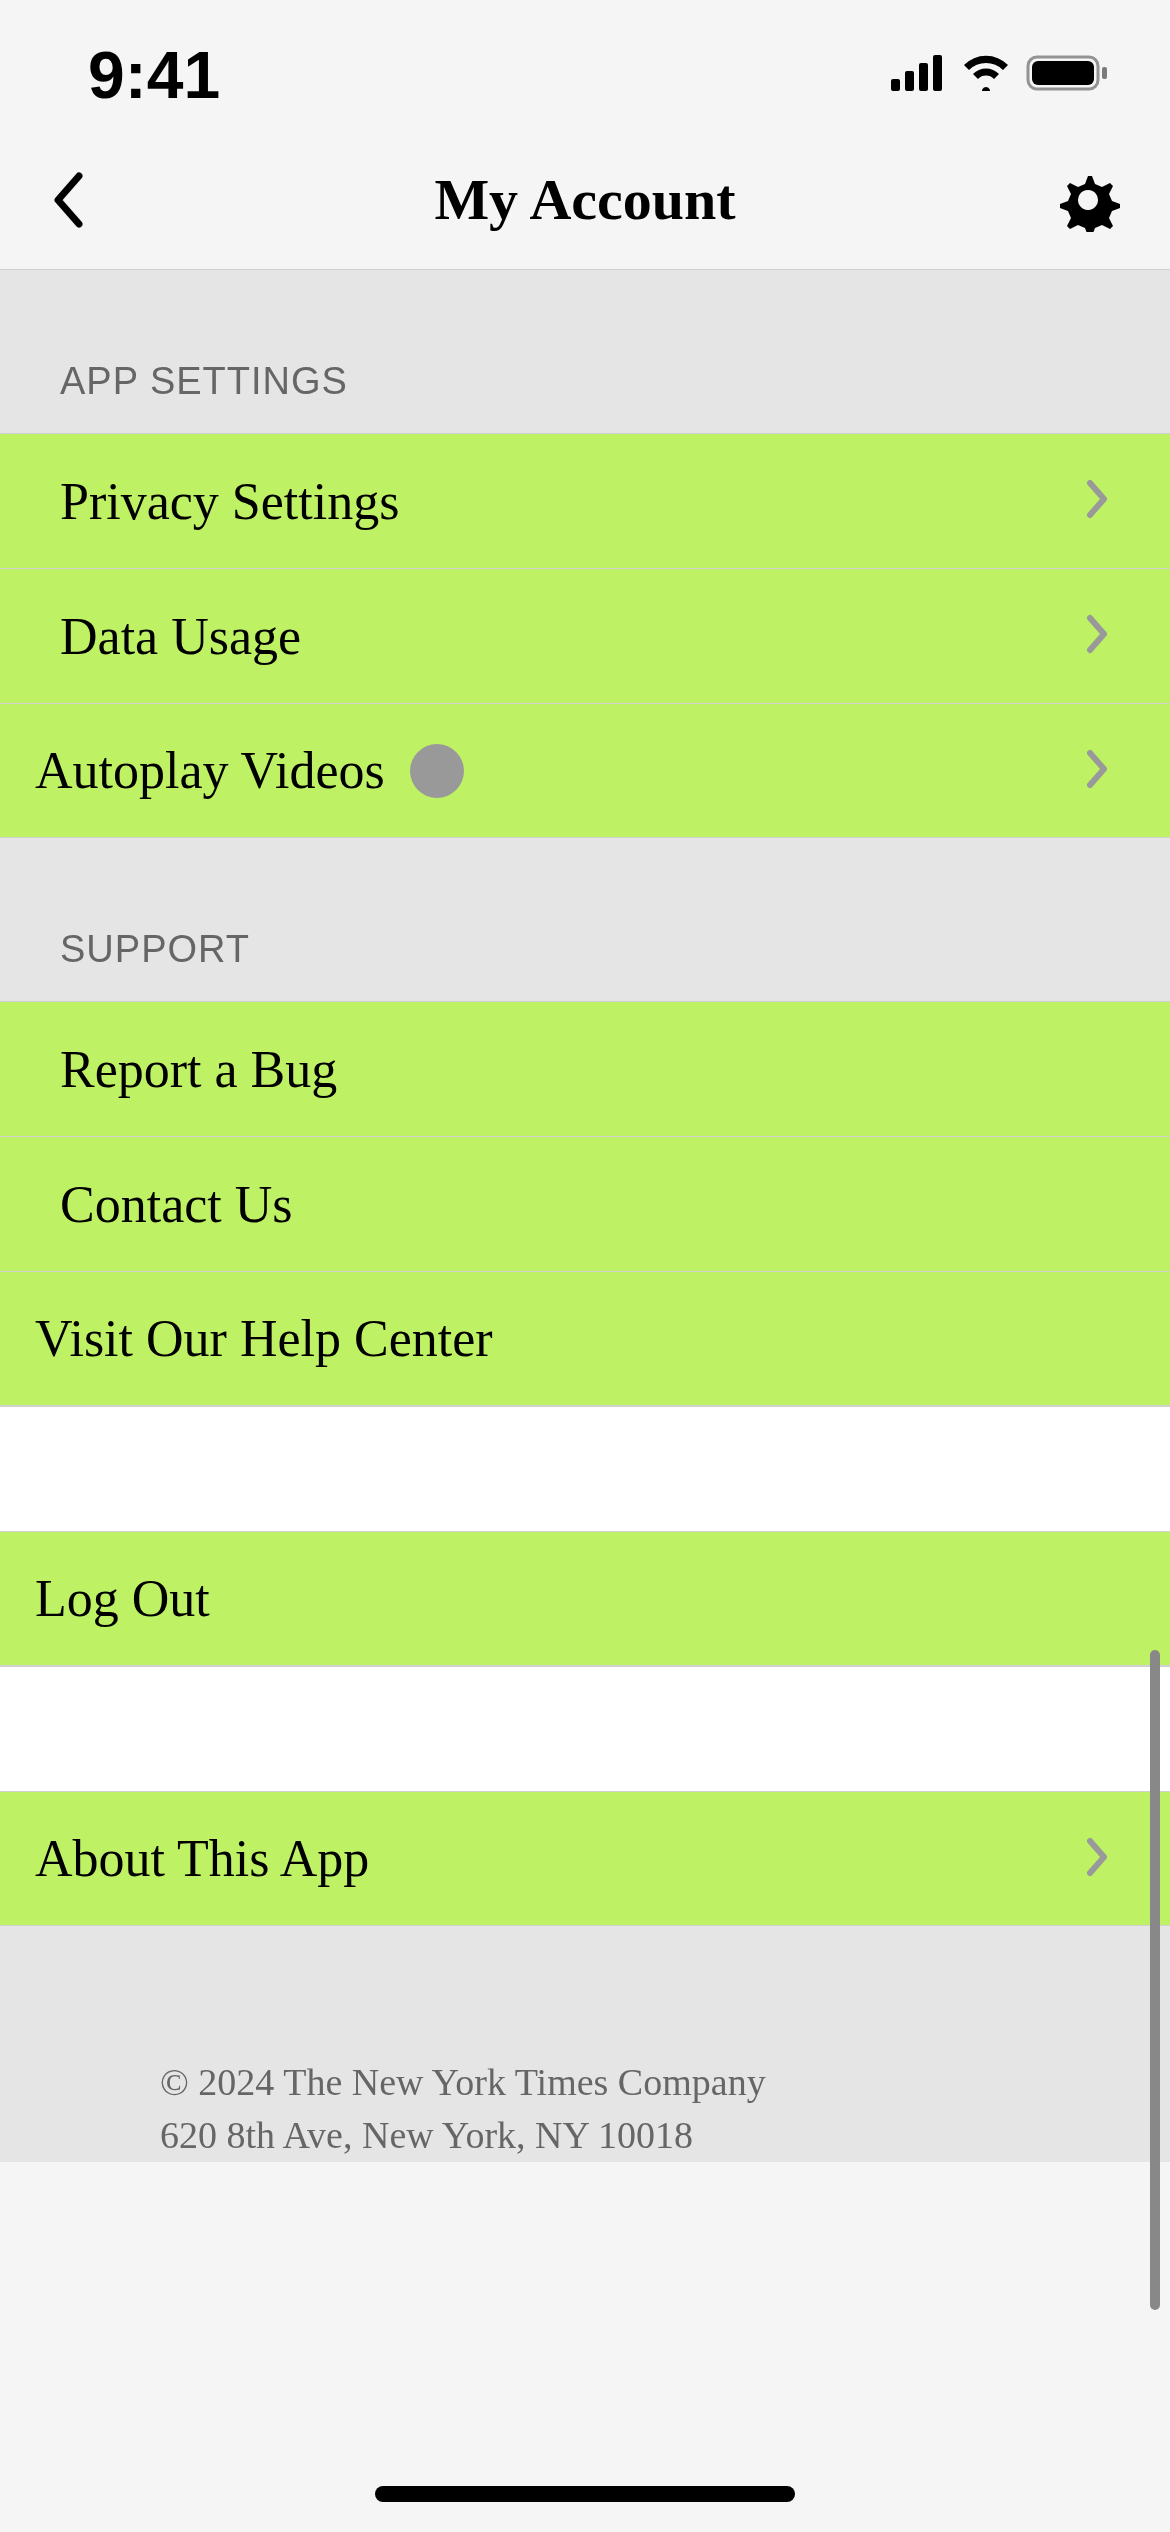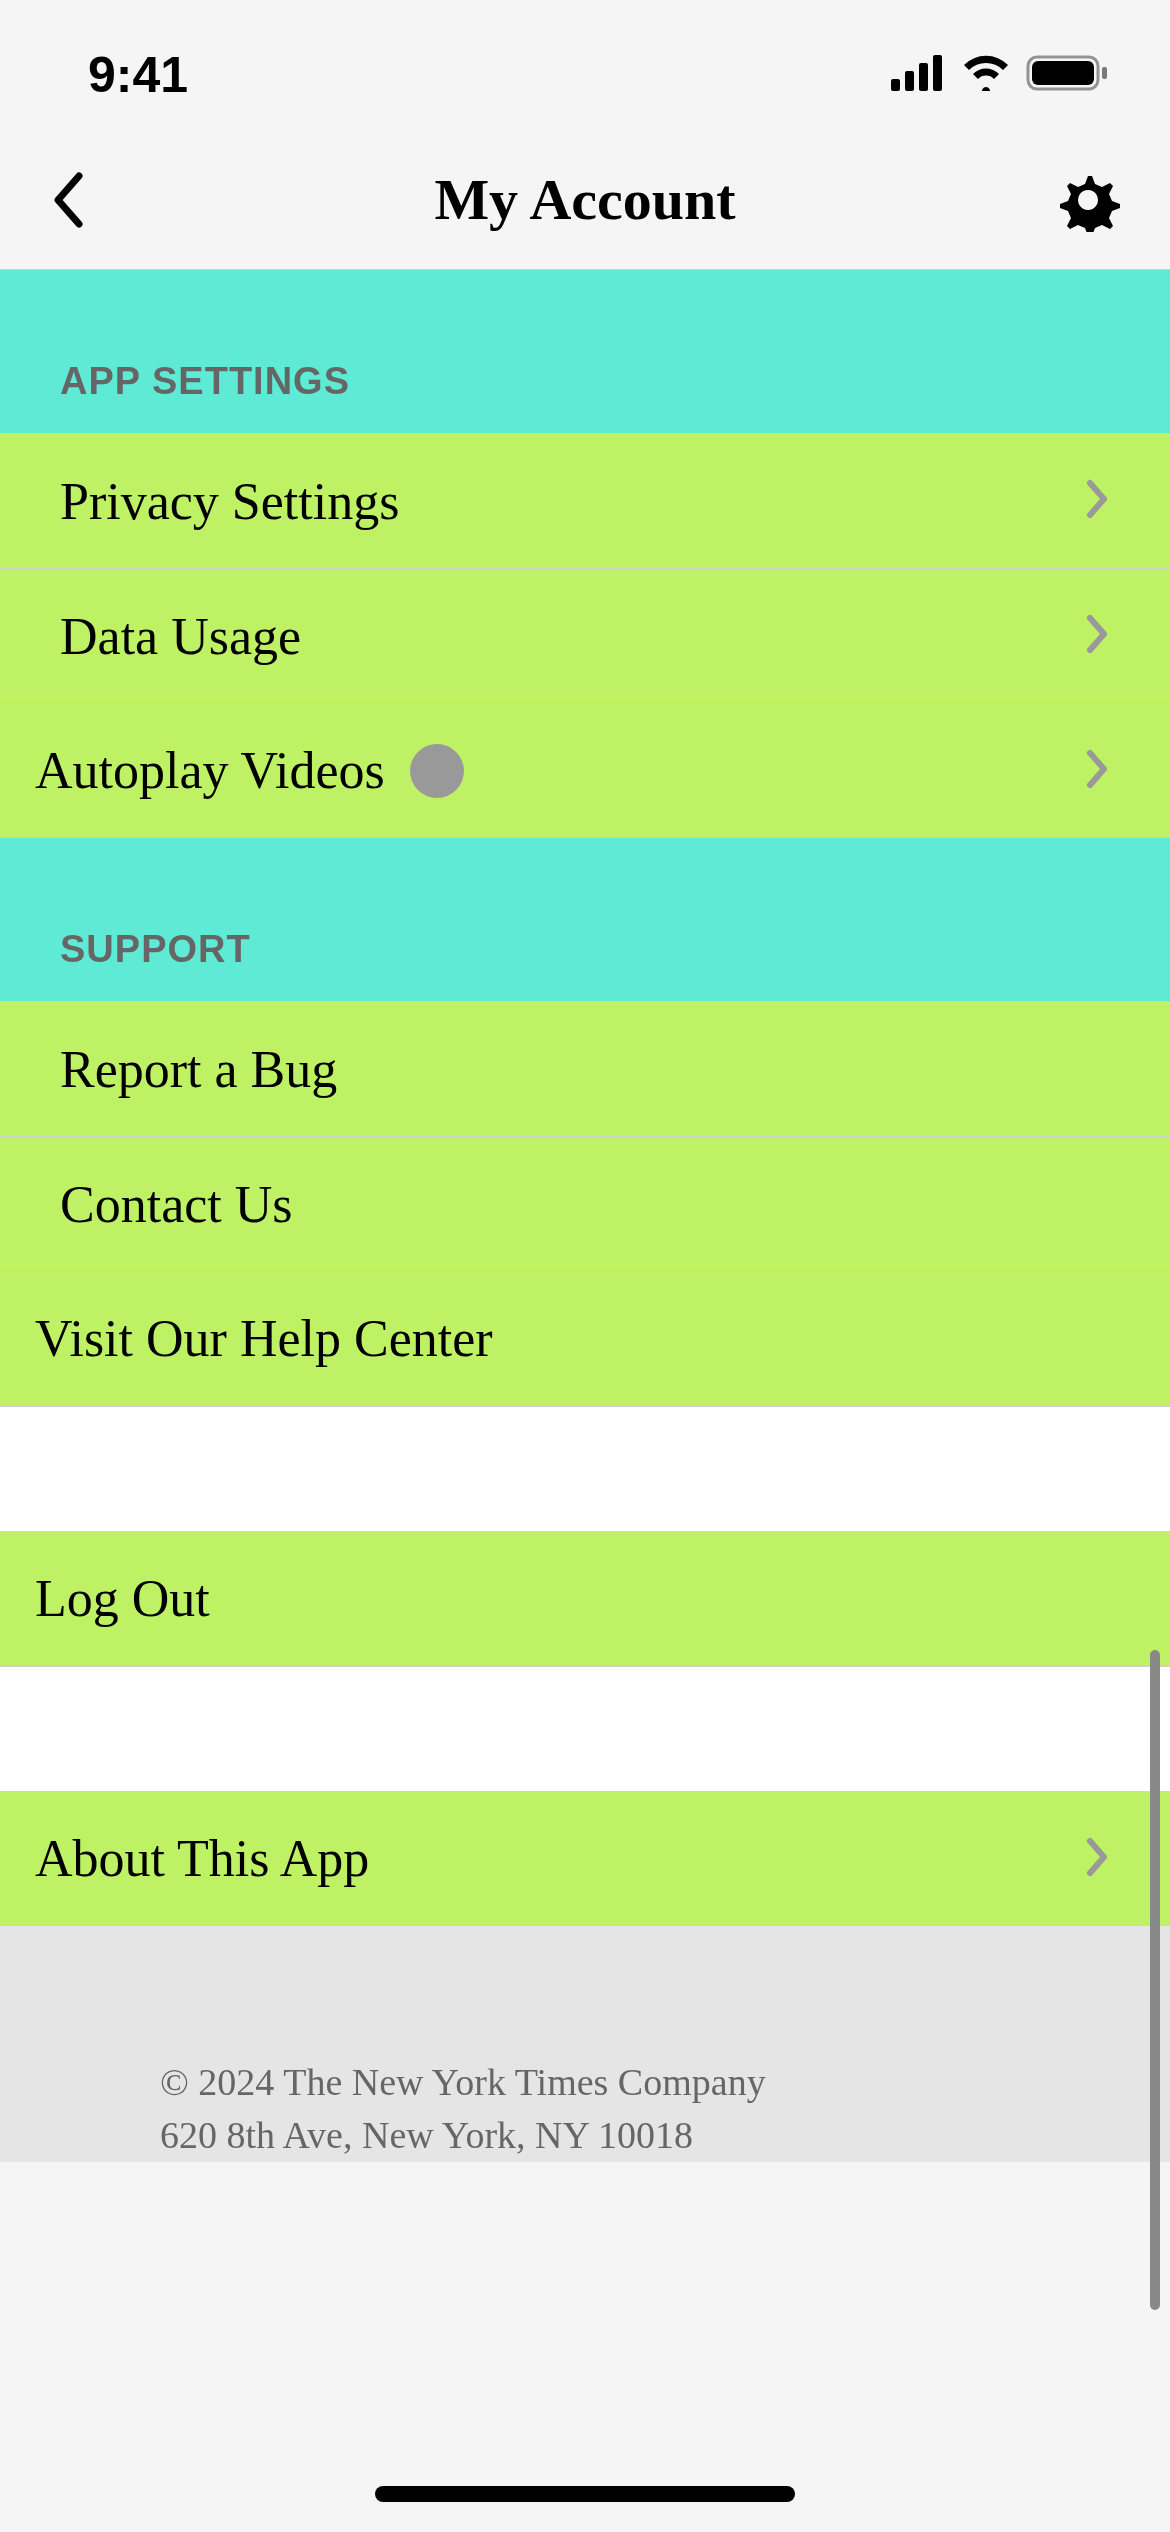--- a/index.html
+++ b/index.html
@@ -18,21 +18,21 @@
     }
     .status-bar {
       display: flex;
       justify-content: space-between;
       align-items: center;
       padding: 35px 60px 15px 88px;
       height: 130px;
     }
     .status-time {
       font-family: -apple-system, 'SF Pro Text', sans-serif;
-      font-size: 50px;
+      font-size: 66px;
       font-weight: 600;
       color: #000;
     }
     .status-icons {
       display: flex;
       align-items: center;
       gap: 15px;
     }
     .nav-bar {
       display: flex;
@@ -64,25 +64,25 @@
       display: flex;
       align-items: center;
       justify-content: flex-end;
     }
     .content {
       background: #fff;
     }
     .section-header {
       font-family: -apple-system, 'SF Pro Text', sans-serif;
       font-size: 38px;
-      font-weight: 700;
+      font-weight: 400;
       color: #666;
       letter-spacing: 1px;
       padding: 90px 60px 30px 60px;
-      background: #5eead4;
+      background: #e5e5e5;
     }
     .row {
       display: flex;
       align-items: center;
       justify-content: space-between;
       padding: 0 60px;
       height: 135px;
       background: #bef264;
       border-top: 1px solid #d0d0d0;
     }

